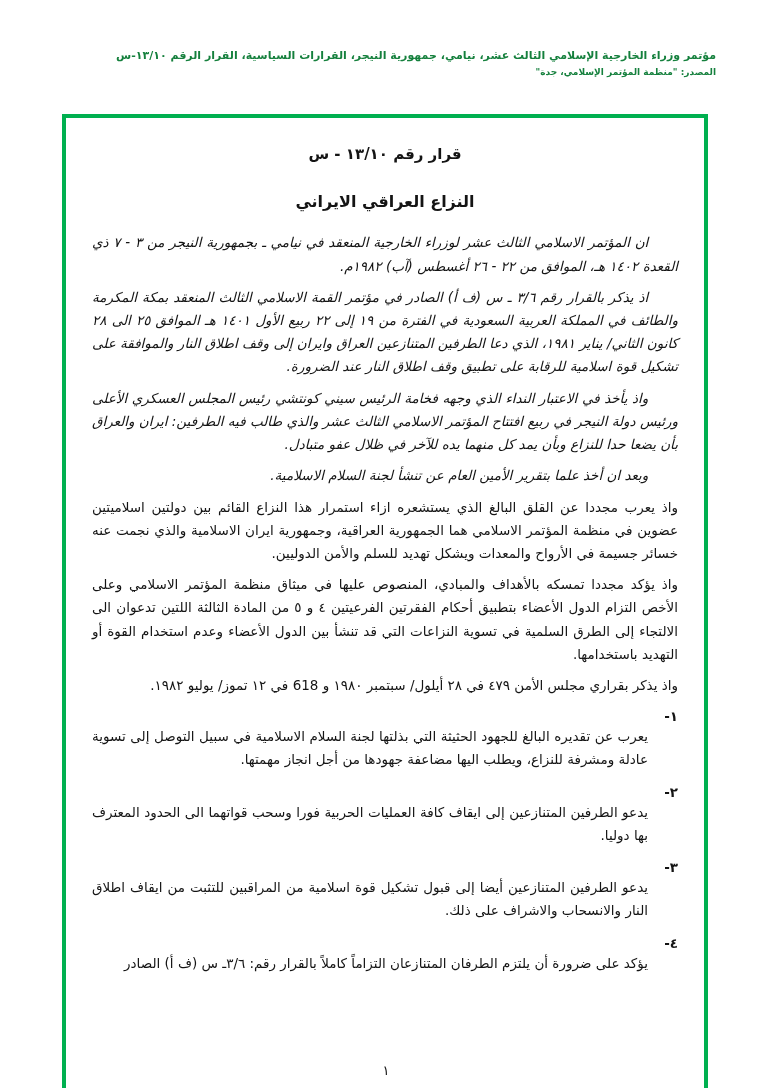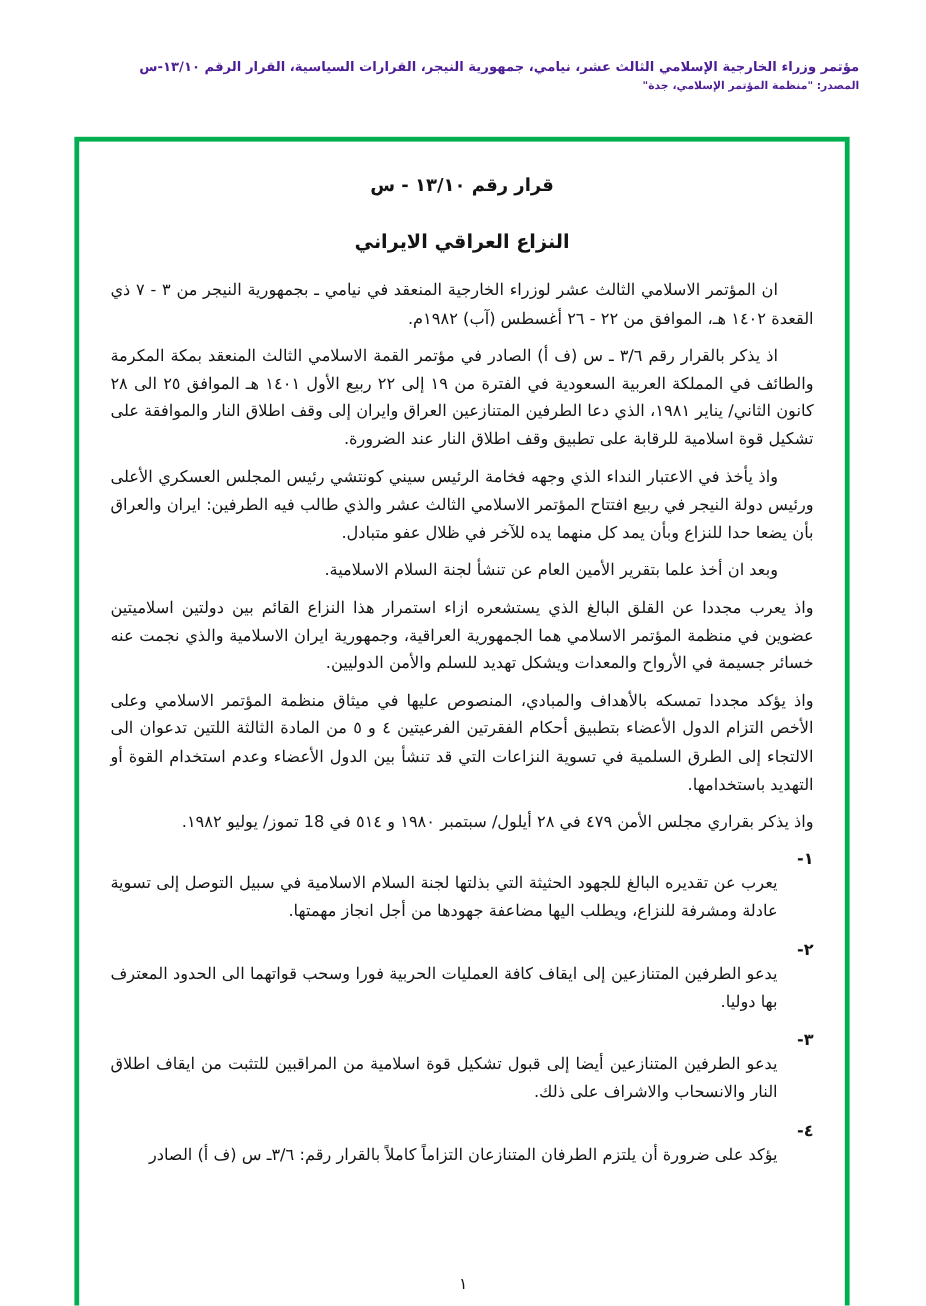--- a/index.html
+++ b/index.html
@@ -11,21 +11,21 @@
     overflow: hidden;
     color: #141414;
   }
   .doc-header {
     position: absolute;
     top: 48px;
     right: 56px;
     left: 70px;
     direction: rtl;
     text-align: right;
-    color: #4c1d95;
+    color: #15803d;
   }
   .hdr-line1 { font-size: 11px; font-weight: bold; line-height: 1.5; }
   .hdr-line2 { font-size: 9px;  font-weight: bold; margin-top: 2px; }
 
   .green-frame {
     position: absolute;
     left: 62px;
     top: 114px;
     width: 646px;
     height: 1058px;
@@ -39,21 +39,21 @@
     font-size: 13.5px;
     line-height: 1.72;
     text-align: justify;
   }
   .title-block { text-align: center; margin: 10px 0 16px 0; }
   .title-line1 { font-size: 15px; font-weight: bold; letter-spacing: 1px; }
   .title-line2 { font-size: 15px; font-weight: bold; margin-top: 5px; }
   .title-line3 { font-size: 16px; font-weight: bold; margin-top: 20px; }
 
   p.para { margin-bottom: 8px; }
-  p.indent { text-indent: 2.2em; }
+  p.indent { text-indent: 2.2em; font-style: italic; }
 
   .num-item { display: flex; direction: rtl; margin-bottom: 9px; }
   .num-item .num {
     font-weight: bold;
     white-space: nowrap;
     margin-left: 8px;
     min-width: 22px;
   }
   .num-item .itext { flex: 1; text-align: justify; margin-top: 20px; }
 
@@ -81,21 +81,21 @@
       <div class="title-line1">قرار رقم ١٣/١٠ - س</div>
       <div class="title-line3">النزاع العراقي الايراني</div>
     </div>
 
     <p class="para indent">ان المؤتمر الاسلامي الثالث عشر لوزراء الخارجية المنعقد في نيامي ـ بجمهورية النيجر من ٣ - ٧ ذي القعدة ١٤٠٢ هـ، الموافق من ٢٢ - ٢٦ أغسطس (آب) ١٩٨٢م.</p>
     <p class="para indent">اذ يذكر بالقرار رقم ٣/٦ ـ س (ف أ) الصادر في مؤتمر القمة الاسلامي الثالث المنعقد بمكة المكرمة والطائف في المملكة العربية السعودية في الفترة من ١٩ إلى ٢٢ ربيع الأول ١٤٠١ هـ الموافق ٢٥ الى ٢٨ كانون الثاني/ يناير ١٩٨١، الذي دعا الطرفين المتنازعين العراق وايران إلى وقف اطلاق النار والموافقة على تشكيل قوة اسلامية للرقابة على تطبيق وقف اطلاق النار عند الضرورة.</p>
     <p class="para indent">واذ يأخذ في الاعتبار النداء الذي وجهه فخامة الرئيس سيني كونتشي رئيس المجلس العسكري الأعلى ورئيس دولة النيجر في ربيع افتتاح المؤتمر الاسلامي الثالث عشر والذي طالب فيه الطرفين: ايران والعراق بأن يضعا حدا للنزاع وبأن يمد كل منهما يده للآخر في ظلال عفو متبادل.</p>
     <p class="para indent">وبعد ان أخذ علما بتقرير الأمين العام عن تنشأ لجنة السلام الاسلامية.</p>
     <p class="para">واذ يعرب مجددا عن القلق البالغ الذي يستشعره ازاء استمرار هذا النزاع القائم بين دولتين اسلاميتين عضوين في منظمة المؤتمر الاسلامي هما الجمهورية العراقية، وجمهورية ايران الاسلامية والذي نجمت عنه خسائر جسيمة في الأرواح والمعدات ويشكل تهديد للسلم والأمن الدوليين.</p>
     <p class="para">واذ يؤكد مجددا تمسكه بالأهداف والمبادي، المنصوص عليها في ميثاق منظمة المؤتمر الاسلامي وعلى الأخص التزام الدول الأعضاء بتطبيق أحكام الفقرتين الفرعيتين ٤ و ٥ من المادة الثالثة اللتين تدعوان الى الالتجاء إلى الطرق السلمية في تسوية النزاعات التي قد تنشأ بين الدول الأعضاء وعدم استخدام القوة أو التهديد باستخدامها.</p>
-    <p class="para">واذ يذكر بقراري مجلس الأمن ٤٧٩ في ٢٨ أيلول/ سبتمبر ١٩٨٠ و ٥١٤ في 18 تموز/ يوليو ١٩٨٢.</p>
+    <p class="para">واذ يذكر بقراري مجلس الأمن ٤٧٩ في ٢٨ أيلول/ سبتمبر ١٩٨٠ و 618 في ١٢ تموز/ يوليو ١٩٨٢.</p>
 
     <div class="num-item">
       <span class="num">١-</span>
       <span class="itext">يعرب عن تقديره البالغ للجهود الحثيثة التي بذلتها لجنة السلام الاسلامية في سبيل التوصل إلى تسوية عادلة ومشرفة للنزاع، ويطلب اليها مضاعفة جهودها من أجل انجاز مهمتها.</span>
     </div>
     <div class="num-item">
       <span class="num">٢-</span>
       <span class="itext">يدعو الطرفين المتنازعين إلى ايقاف كافة العمليات الحربية فورا وسحب قواتهما الى الحدود المعترف بها دوليا.</span>
     </div>
     <div class="num-item">

